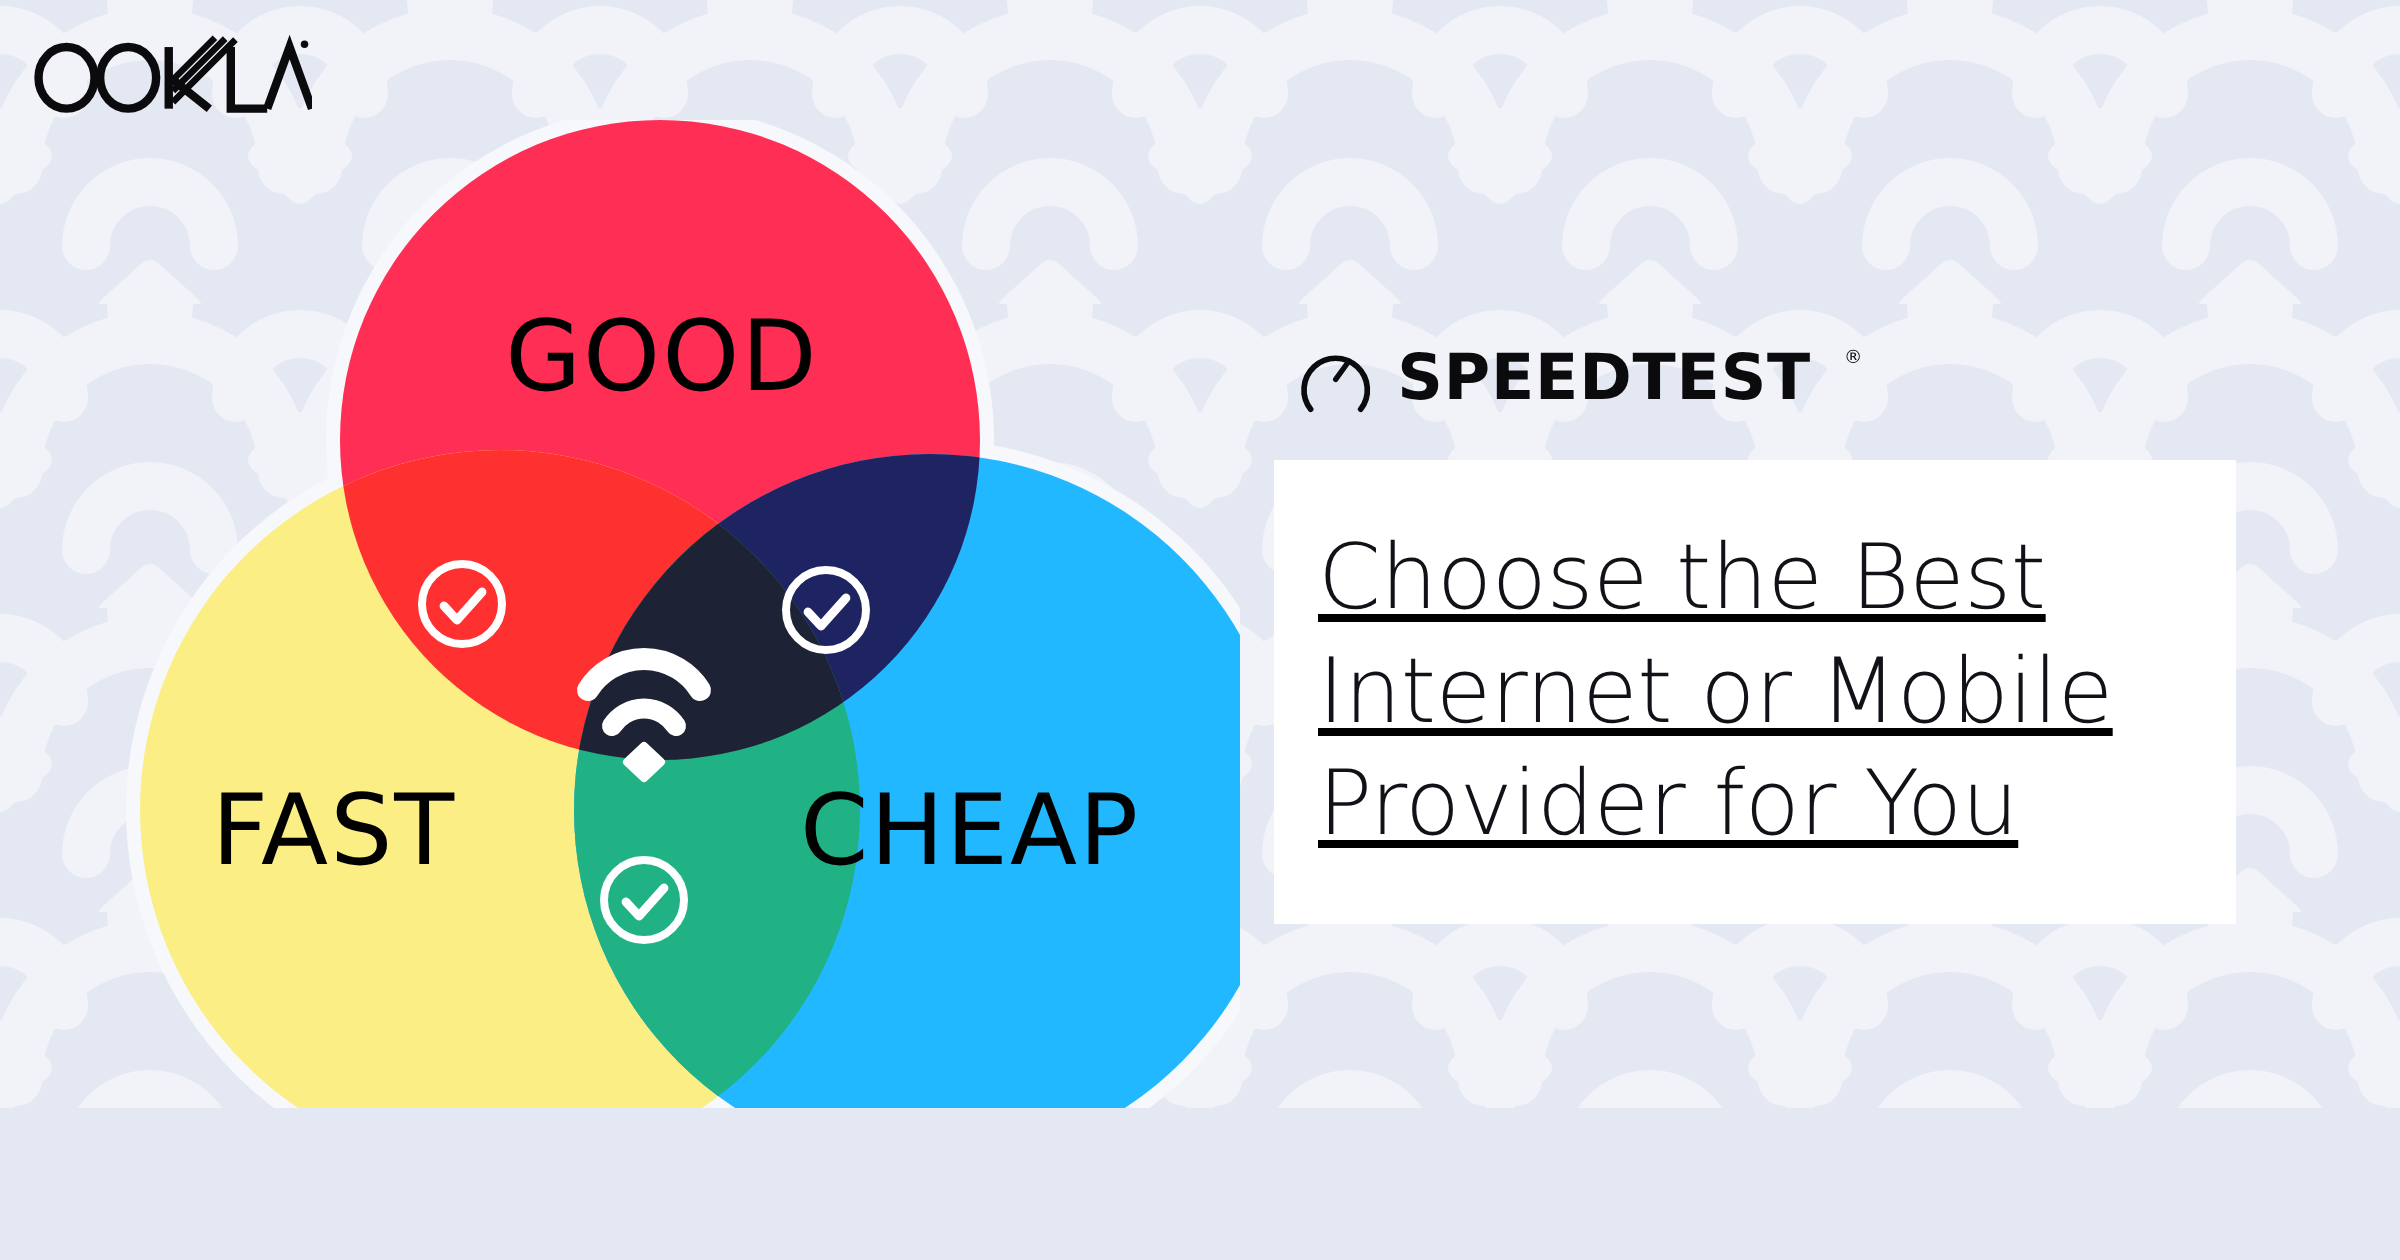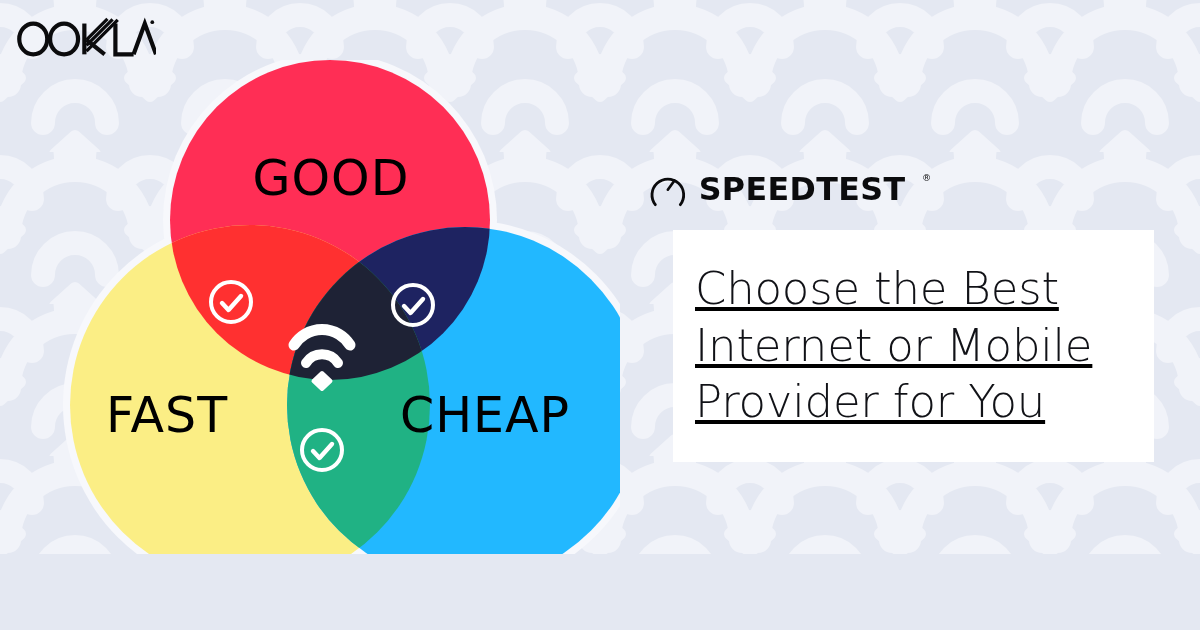--- a/index.html
+++ b/index.html
@@ -21,21 +21,20 @@
   #venn{position:absolute;left:40px;top:60px;width:580px;height:520px;}
 
   
   #right-col{position:absolute;left:637px;top:168px;width:490px;text-decoration:underline;}
   #speedtest-logo{height:40px;margin-left:10px;margin-bottom:22px;display:block;}
   #headline-card{
     background:#FFFFFF;
     width:481px;
     box-sizing:border-box;
     padding:31px 0 31px 22px;
-    margin-left:36px;
   }
   #headline{
     margin:0;
     font-family:"DejaVu Sans", sans-serif;
     font-weight:300;
     font-size:45px;
     line-height:1.26;
     color:#111217;
     letter-spacing:-0.2px;
     white-space:pre-line;

